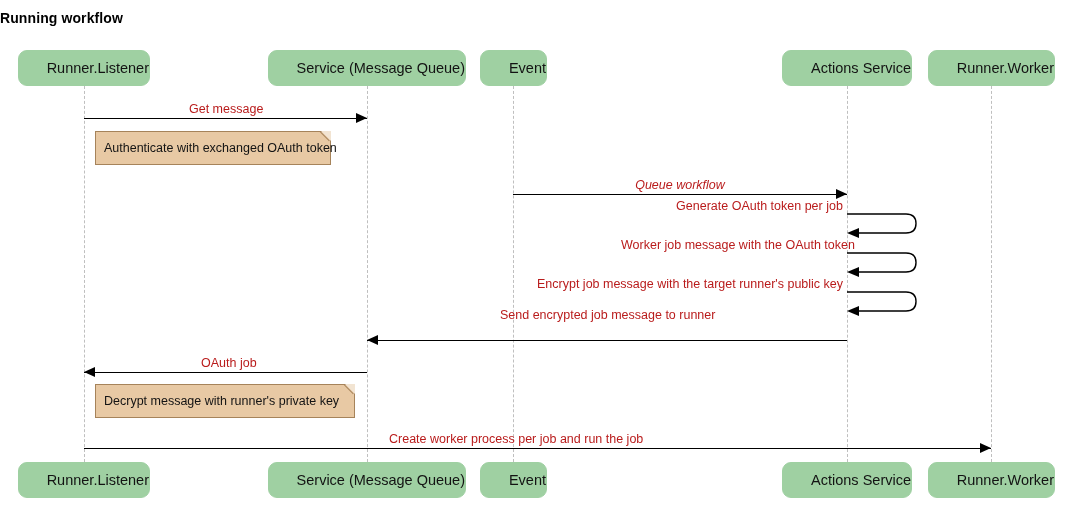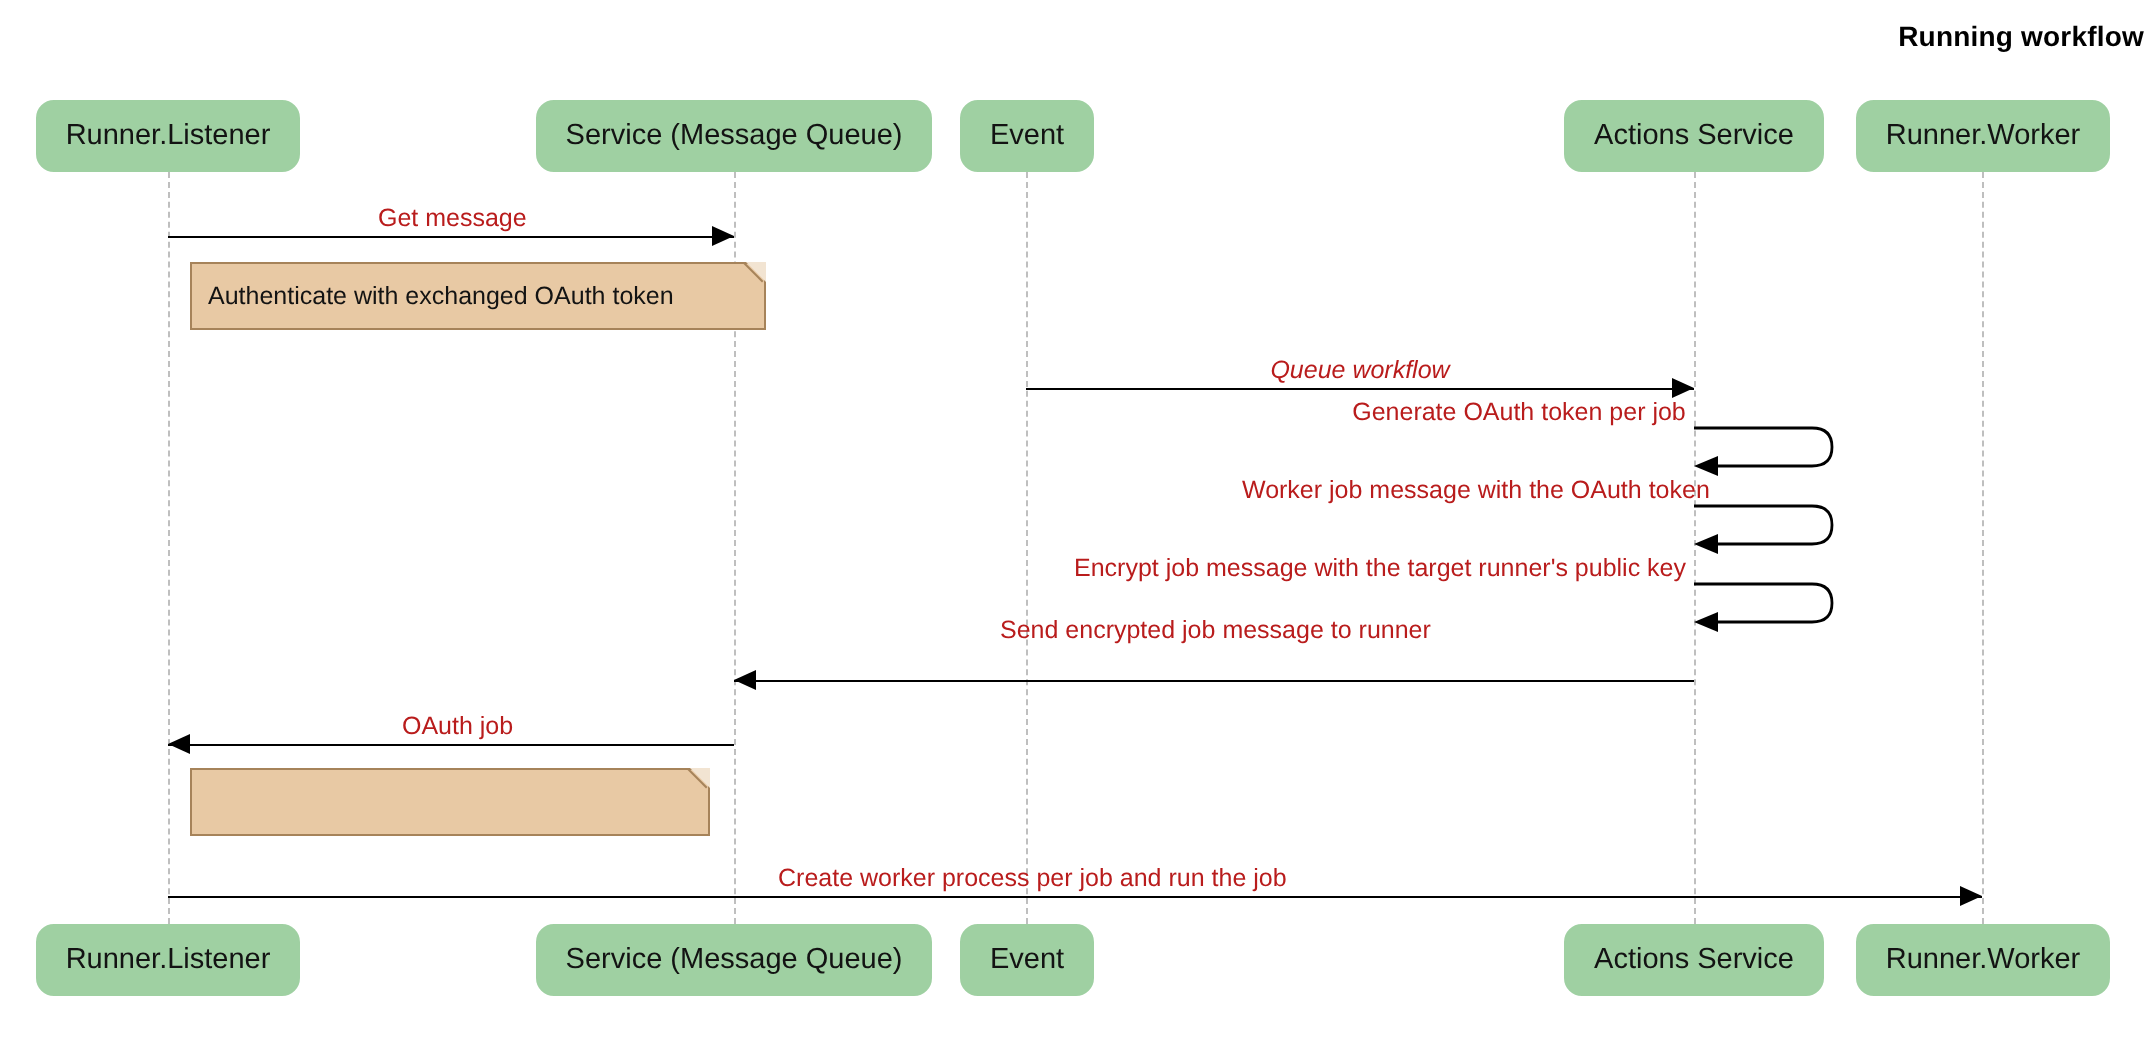--- a/index.html
+++ b/index.html
@@ -13,40 +13,40 @@
     height: 523px;
     background: #ffffff;
     font-family: "Liberation Sans", sans-serif;
     overflow: hidden;
   }
   #diagram-title {
     position: absolute;
     left: 0;
     top: 10px;
     width: 1072px;
-    text-align: right;
+    text-align: left;
     font-size: 14px;
     font-weight: bold;
     color: #000000;
     letter-spacing: 0.1px;
   }
   .lifeline {
     position: absolute;
     width: 0;
     border-left: 1px dashed #bfbfbf;
   }
   .participant {
     position: absolute;
     box-sizing: border-box;
     background: #9fd0a2;
     border: 1px solid #9fd0a2;
     border-radius: 9px;
     height: 36px;
     line-height: 34px;
-    text-align: center;
+    text-align: right;
     font-size: 14.5px;
     color: #131313;
     white-space: nowrap;
   }
   .msg-line {
     position: absolute;
     height: 0;
     border-top: 1.4px solid #000000;
   }
   .arrow-head {
@@ -195,17 +195,17 @@
         <div class="arrow-head left" style="top: 367.2px; left: 84px;"></div>
         <div class="msg-label" style="left: 201px; top: 356px; width: 49px;">OAuth job</div>
       </div>
       <div style="position: absolute; left: 0px; top: 0px; width: 1072px; height: 0px;">
         <div class="msg-line" style="left: 84px; top: 448px; width: 907px;"></div>
         <div class="arrow-head right" style="top: 443.2px; left: 980px;"></div>
         <div class="msg-label" style="left: 389px; top: 432px; width: 254px;">Create worker process per job and run the job</div>
       </div>
     </div>
   <div id="notes">
-      <div class="note" style="left: 95px; top: 131px; width: 288px;"><span>Authenticate with exchanged OAuth token</span><span class="note-fold"></span><span class="note-fold-edge"></span></div>
-      <div class="note" style="left: 95px; top: 384px; width: 260px;"><span class="note-fold"></span><span class="note-fold-edge"></span></div>
+      <div class="note" style="left: 95px; top: 131px; width: 236px;"><span>Authenticate with exchanged OAuth token</span><span class="note-fold"></span><span class="note-fold-edge"></span></div>
+      <div class="note" style="left: 95px; top: 384px; width: 260px;"><span>Decrypt message with runner's private key</span><span class="note-fold"></span><span class="note-fold-edge"></span></div>
     </div>
 
 </div>
 
 </body></html>

